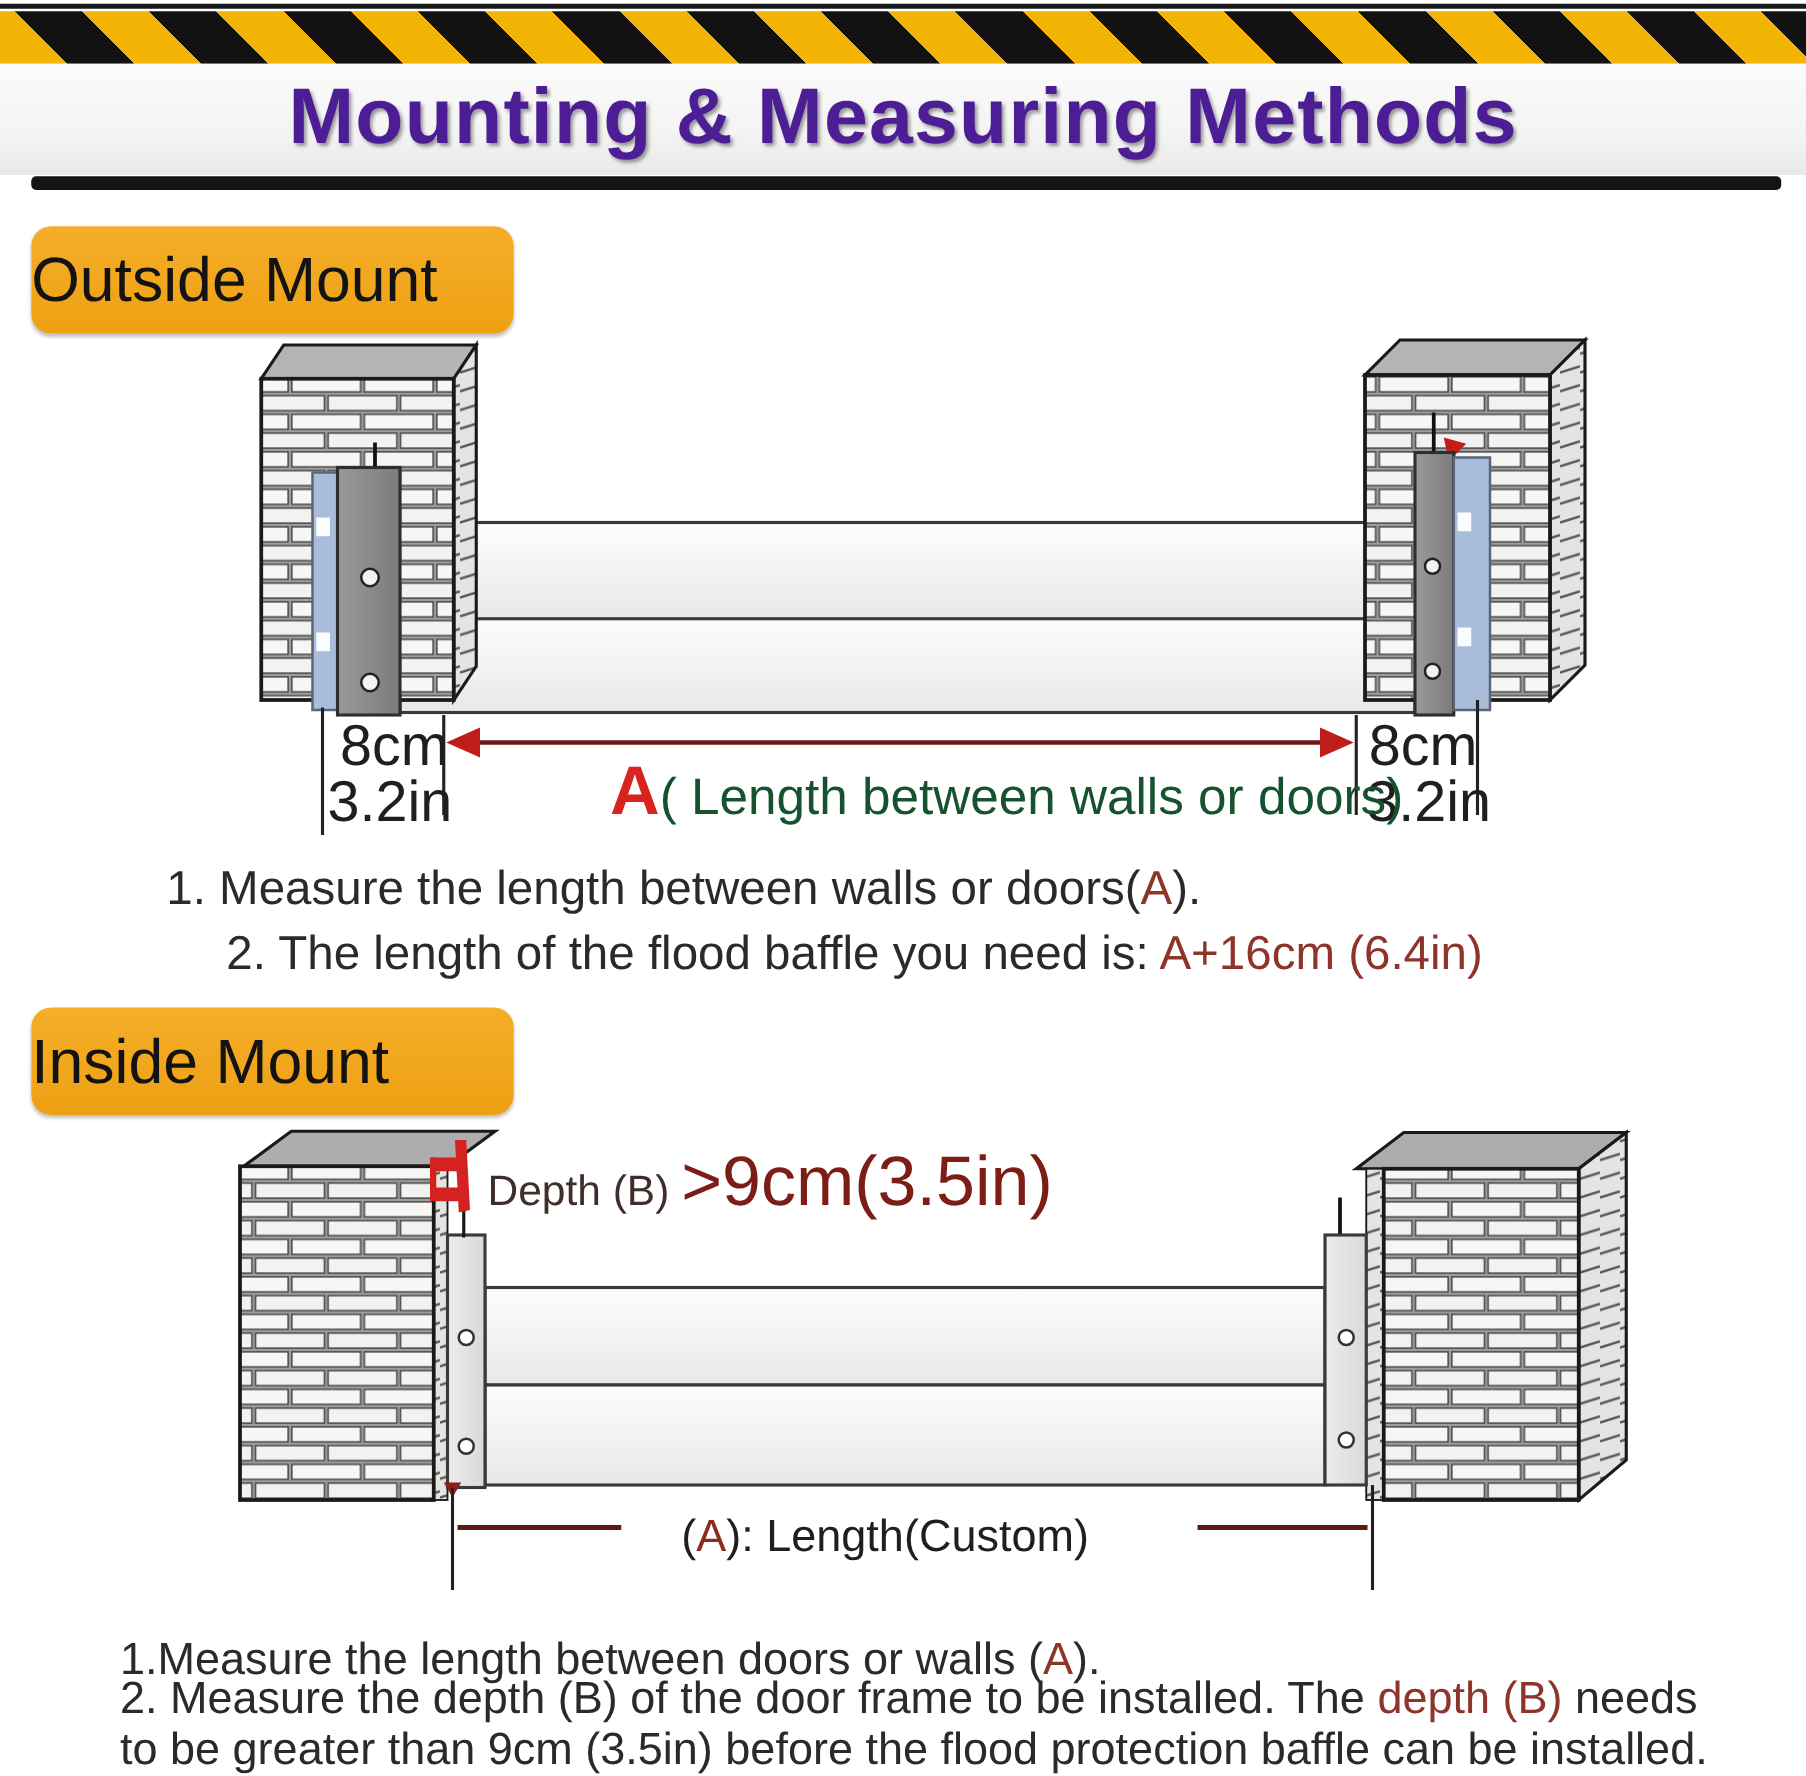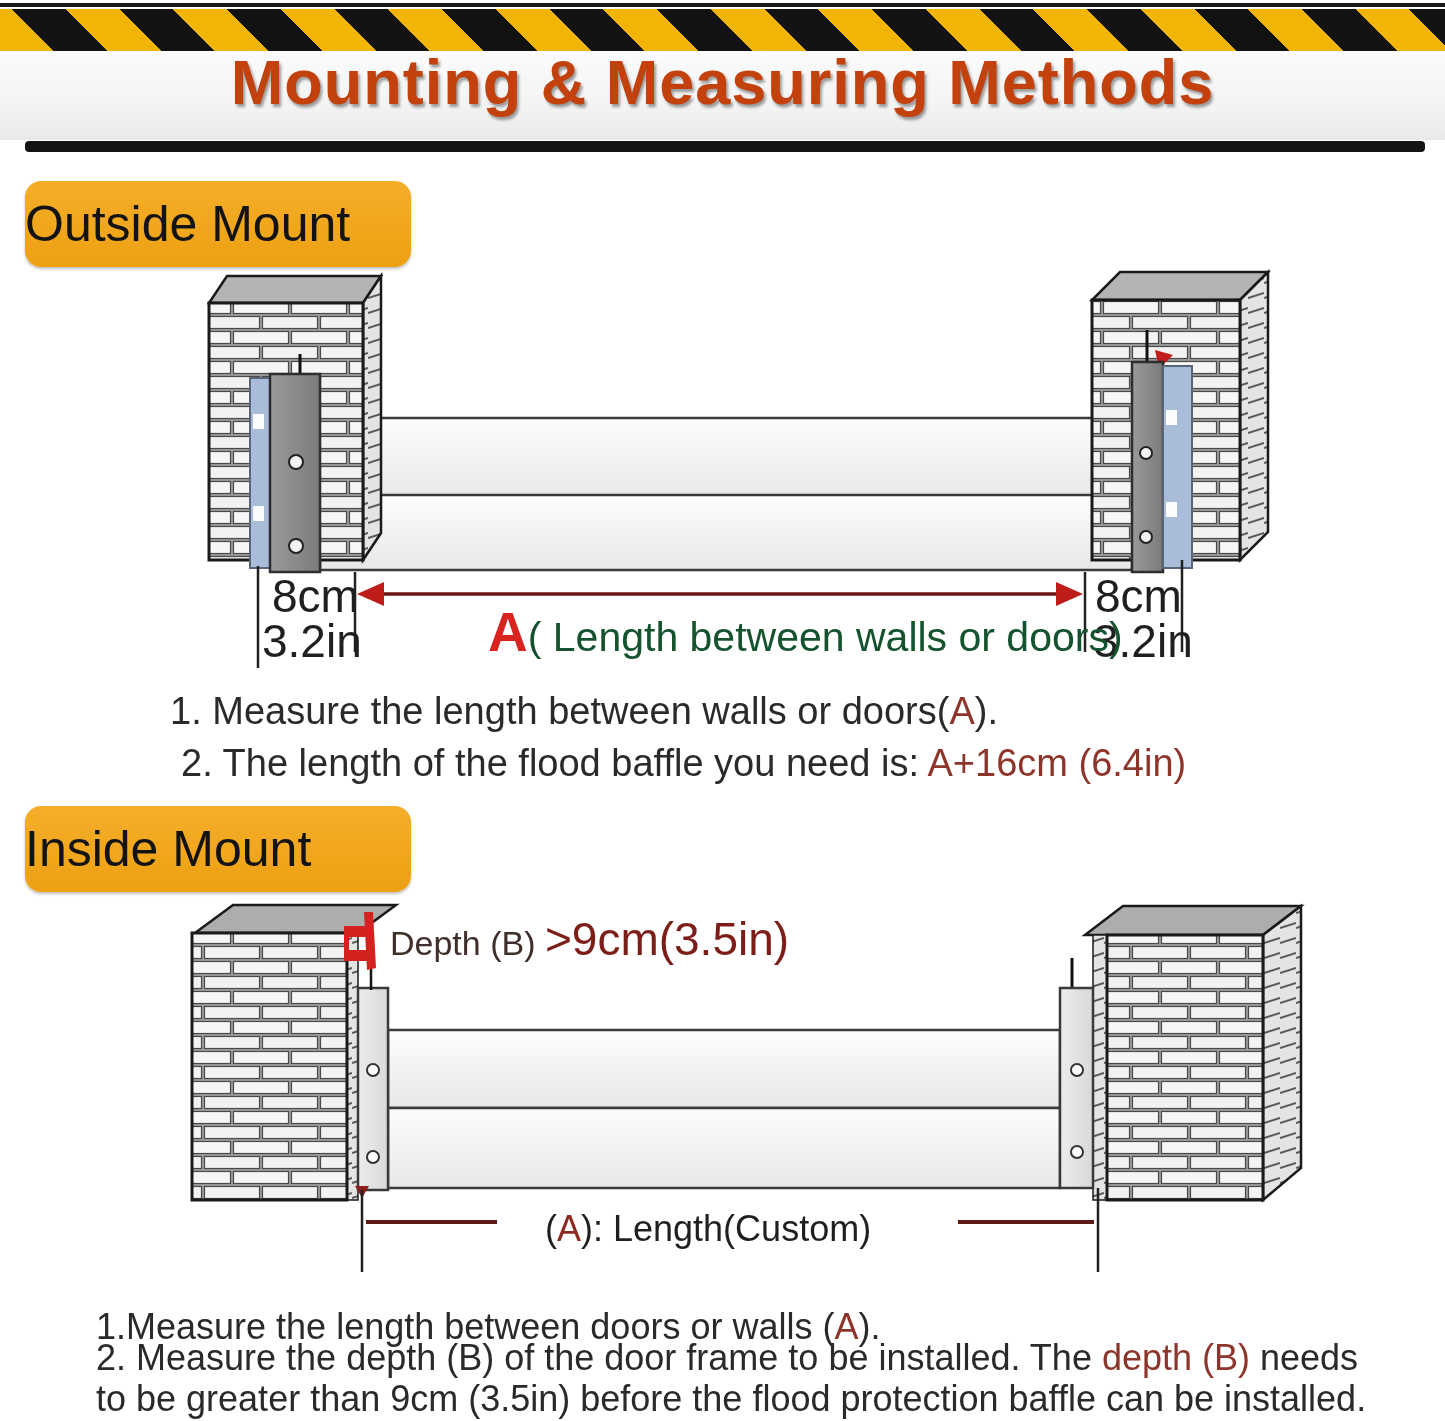--- a/index.html
+++ b/index.html
@@ -6,47 +6,47 @@
   .page{position:relative;width:1445px;height:1421px;background:#ffffff;overflow:hidden;
         font-family:"Liberation Sans", sans-serif;}
   .abs{position:absolute;}
 
   
   .top-line{left:0;top:3px;width:1445px;height:4px;background:#191919;}
   .stripes{left:0;top:9px;width:1445px;height:42px;
      background:repeating-linear-gradient(45deg,#f2b405 0 38px,#121212 38px 76px);}
   .title-band{left:0;top:51px;width:1445px;height:89px;
      background:linear-gradient(180deg,#fbfbfb 0%,#f4f4f4 60%,#e9e9e9 100%);}
-  .page-title{left:0;top:46px;width:1445px;text-align:center;font-size:63px;font-weight:bold;
-     color:#c2410c;letter-spacing:1px;text-shadow:2px 3px 3px rgba(0,0,0,0.38);}
+  .page-title{left:0;top:57px;width:1445px;text-align:center;font-size:63px;font-weight:bold;
+     color:#4c1d95;letter-spacing:1px;text-shadow:2px 3px 3px rgba(0,0,0,0.38);}
   .title-bar{left:25px;top:141px;width:1400px;height:11px;background:#141414;border-radius:4px;}
 
   
   .badge{width:386px;height:86px;border-radius:16px;
      background:linear-gradient(180deg,#f5ae2a,#eda012);
      display:flex;align-items:center;justify-content:flex-start;
      font-size:50px;color:#131313;box-shadow:0 2px 3px rgba(0,0,0,0.25);}
   .badge-outside{left:25px;top:181px;}
   .badge-inside{left:25px;top:806px;}
 
   
   .lbl{font-size:46px;color:#1f1f1f;white-space:nowrap;line-height:1;}
   .arrow-label{left:488px;top:600px;white-space:nowrap;}
   .arrow-label .bigA{font-size:55px;font-weight:bold;color:#d8231f;}
   .arrow-label .rest{font-size:41px;color:#14532d;}
   .depth-label{left:390px;top:912px;white-space:nowrap;}
   .depth-label .d1{font-size:34px;color:#3f2e2a;}
-  .depth-label .d2{font-size:46px;color:#7d1d18;}
+  .depth-label .d2{font-size:56px;color:#7d1d18;}
   .length-label{left:545px;top:1208px;white-space:nowrap;font-size:36px;color:#1f1f1f;}
   .length-label .redA{color:#8c2b22;}
 
   
   .step{white-space:nowrap;font-size:38px;color:#2a2a2a;}
   .step .hl{color:#8e352b;}
-  .step-out1{left:133px;top:690px;margin-left:37px;}
+  .step-out1{left:133px;top:690px;}
   .step-out2{left:133px;top:742px;margin-left:48px;}
   .step-in{font-size:36px;line-height:41px;}
   .step-in1{left:96px;top:1287px;margin-top:19px;}
   .step-in2{left:96px;top:1337px;white-space:normal;width:1345px;}
 </style>
 </head>
 <body>
 
 <div class="page">
 

